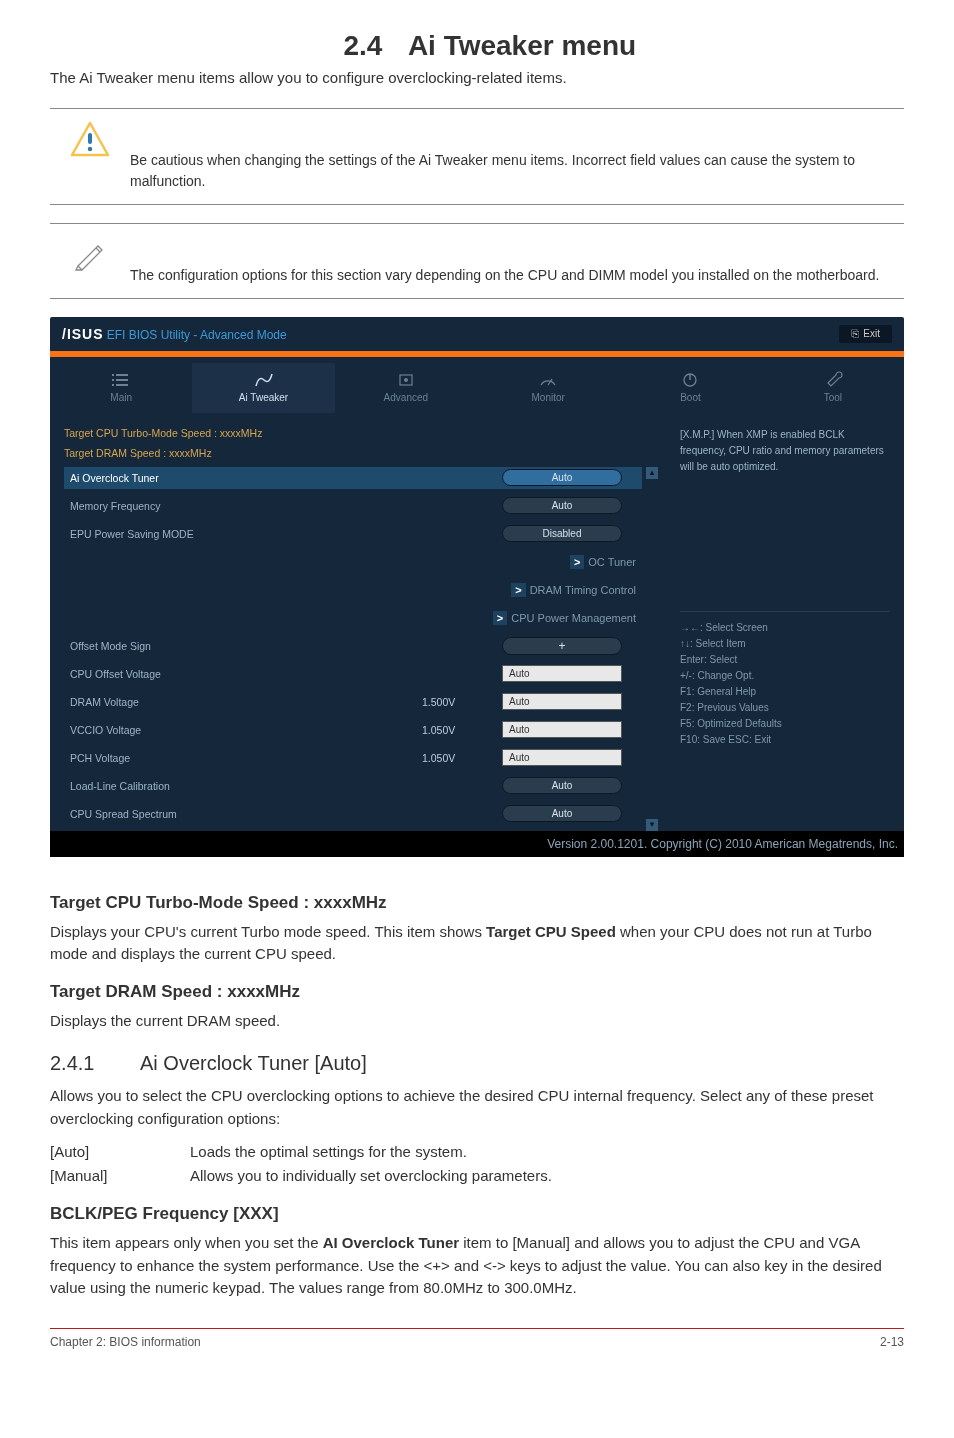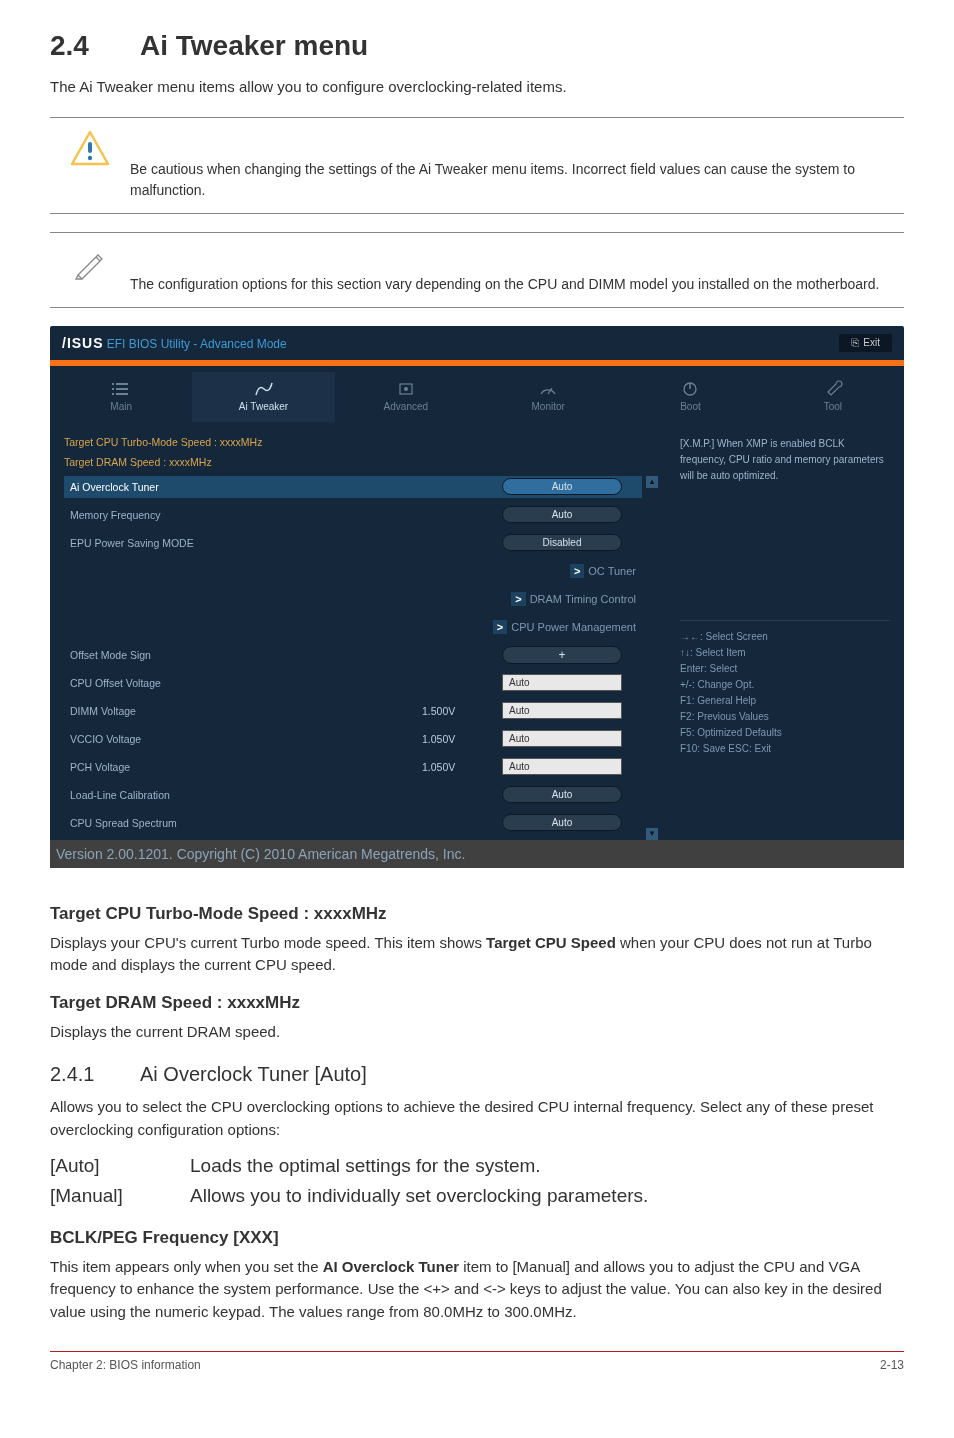--- a/index.html
+++ b/index.html
@@ -1,18 +1,18 @@
 <!DOCTYPE html>
 <html><head>
   <meta charset="utf-8">
   <style>
     * { margin: 0; padding: 0; box-sizing: border-box; }
     body { font-family: Arial, Helvetica, sans-serif; background: #fff; color: #333; width: 954px; margin: 0 auto; padding: 30px 50px; }
     
-    .section-title { font-size: 28px; font-weight: bold; margin-bottom: 14px; }
+    .section-title { font-size: 28px; font-weight: bold; margin-bottom: 5px; text-align: center; }
     .section-num { display: inline-block; width: 90px; }
     .section-desc { font-size: 15px; margin-bottom: 18px; line-height: 1.5; }
     
     .callout { display: flex; align-items: flex-start; margin-bottom: 18px; border-top: 1px solid #888; border-bottom: 1px solid #888; padding: 12px 0; }
     .callout-icon { flex: 0 0 60px; margin-left: 20px; }
     .callout-text { font-size: 14px; line-height: 1.5; padding-right: 20px; margin-top: 29px; }
     
     .warn-icon svg { width: 40px; height: 38px; }
     .note-icon svg { width: 40px; height: 38px; }
     
@@ -48,30 +48,30 @@
     
     .bios-expand { color: #7e98ae; font-size: 11px; text-align: right; }
     .bios-expand .gt { color: #fff; font-weight: bold; background: #1c425f; padding: 1px 4px; margin-right: 4px; }
     
     .bios-scroll { display: flex; flex-direction: column; justify-content: space-between; width: 14px; margin-left: 4px; }
     .bios-scroll-arrow { background: #345a7a; width: 12px; height: 12px; text-align: center; font-size: 9px; color: #0b1520; }
     
     .bios-helpbox { color: #9db4c9; font-size: 10px; line-height: 1.6; padding-bottom: 16px; }
     .bios-legend { border-top: 1px solid #2a3d4f; padding-top: 8px; color: #7e98ae; font-size: 10px; line-height: 1.6; }
     
-    .bios-footer { text-align: left; color: #8aa3b7; font-size: 14px; padding: 6px; background: #404040; }
+    .bios-footer { text-align: right; color: #8aa3b7; font-size: 12px; padding: 6px; background: #000000; }
     
     .subheading { font-size: 17px; font-weight: bold; margin: 16px 0 8px; }
     .para { font-size: 15px; line-height: 1.5; margin-bottom: 10px; }
     
     .h3 { font-size: 20px; font-weight: normal; margin: 20px 0 10px; }
     .h3-num { display: inline-block; width: 90px; }
     
     .optlist { margin-bottom: 12px; }
-    .opt { display: flex; font-size: 19px; line-height: 1.6; }
+    .opt { display: flex; font-size: 15px; line-height: 1.6; }
     .opt-key { flex: 0 0 140px; }
     
     .page-ftr { border-top: 1px solid #b91c1c; margin-top: 28px; padding-top: 6px; display: flex; justify-content: space-between; font-size: 12px; color: #555; }
     
     .row-with-scroll { display: flex; }
     .rows-col { flex: 1; }
   </style>
 </head>
 <body>
 
@@ -219,21 +219,21 @@
               </div>
           </div>
           <div class="bios-row">
             <div class="bios-label">CPU Offset Voltage</div>
             <div class="bios-mid"></div>
             <div class="bios-val">
                 <div class="bios-input">Auto</div>
               </div>
           </div>
           <div class="bios-row">
-            <div class="bios-label">DIMM Voltage</div>
+            <div class="bios-label">DRAM Voltage</div>
             <div class="bios-mid">1.500V</div>
             <div class="bios-val">
                 <div class="bios-input">Auto</div>
               </div>
           </div>
           <div class="bios-row">
             <div class="bios-label">VCCIO Voltage</div>
             <div class="bios-mid">1.050V</div>
             <div class="bios-val">
                 <div class="bios-input">Auto</div>

